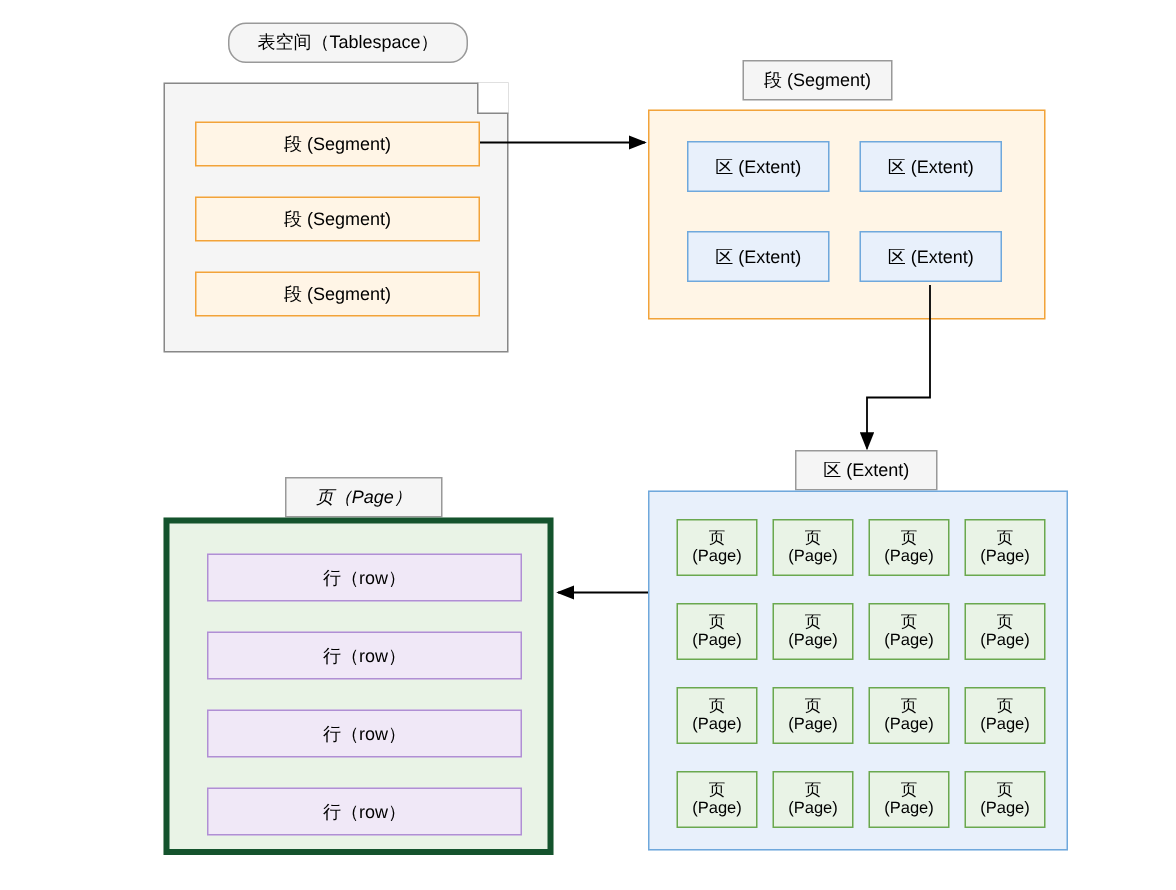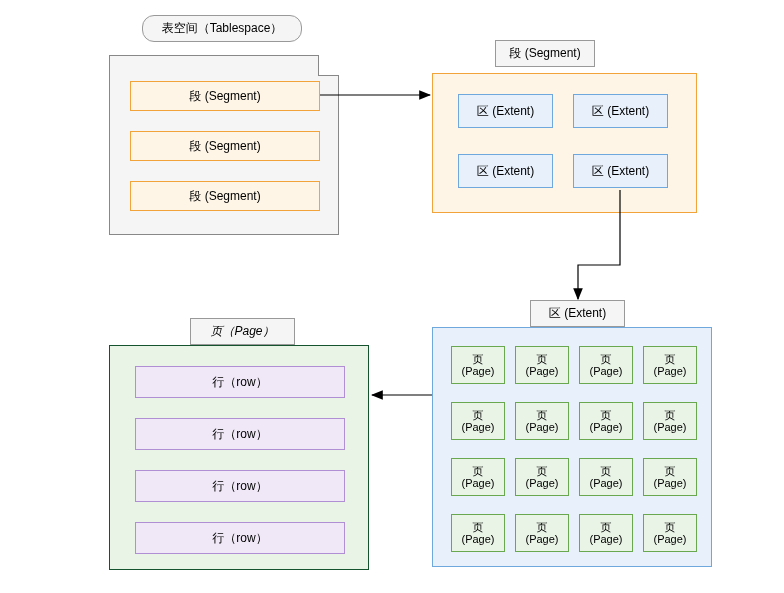--- a/index.html
+++ b/index.html
@@ -95,21 +95,21 @@
     font-size: 11px;
     line-height: 1.1;
   }
   
   .page-box {
     position: absolute;
     left: 109px;
     top: 345px;
     width: 260px;
     height: 225px;
-    border: 1px solid #14532d;
+    border: 4px solid #14532d;
     background: #e9f3e6;
   }
   .row-item {
     position: absolute;
     left: 25px;
     width: 210px;
     height: 32px;
     border: 1px solid #b08fd4;
     background: #f0e8f7;
     display: flex;
@@ -120,21 +120,21 @@
     position: absolute;
     left: 0; top: 0;
     width: 784px;
     height: 593px;
     pointer-events: none;
   }
 </style>
 </head>
 <body>
 
-<div class="label-box" style="left:142px; top:15px; width:160px;border-radius:12px;">表空间（Tablespace）</div>
+<div class="label-box" style="left:152px; top:15px; width:160px;border-radius:12px;">表空间（Tablespace）</div>
 
 <div class="tablespace">
   <div class="seg-item" style="top:25px;">段 (Segment)</div>
   <div class="seg-item" style="top:75px;">段 (Segment)</div>
   <div class="seg-item" style="top:125px;">段 (Segment)</div>
 </div>
 
 <div class="label-box" style="left:495px; top:40px; width:100px;">段 (Segment)</div>
 
 <div class="segment-box">

